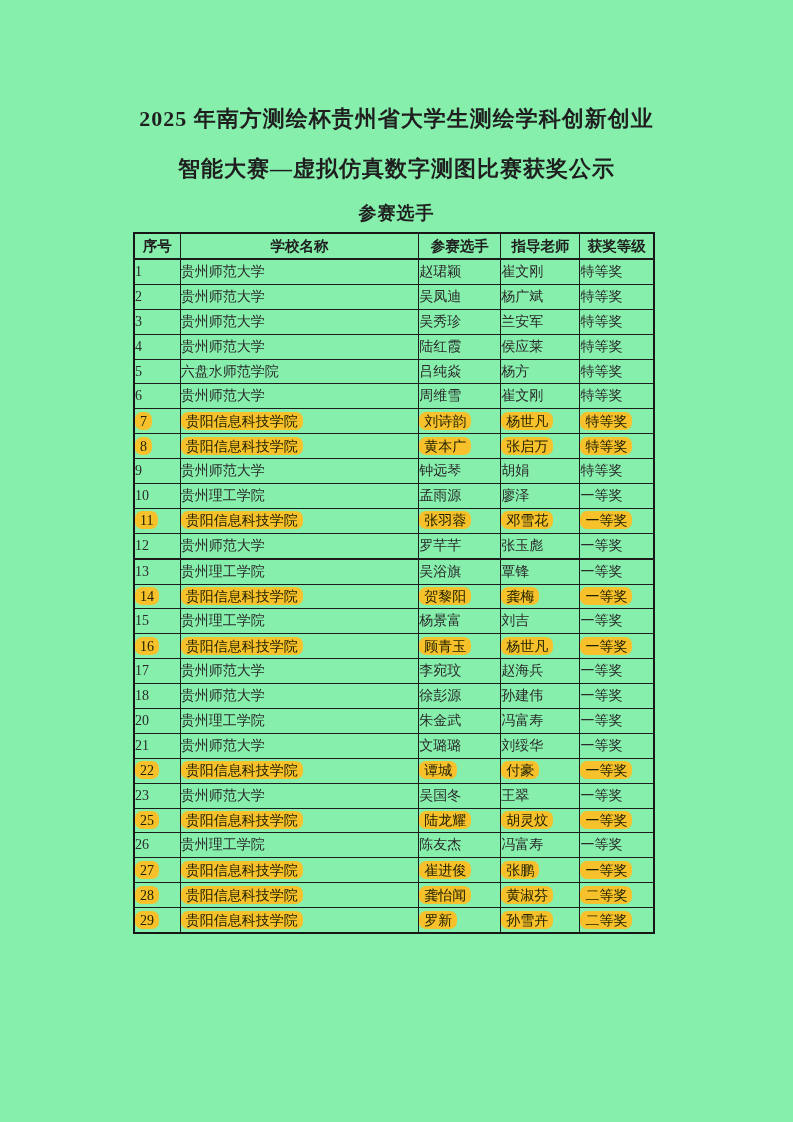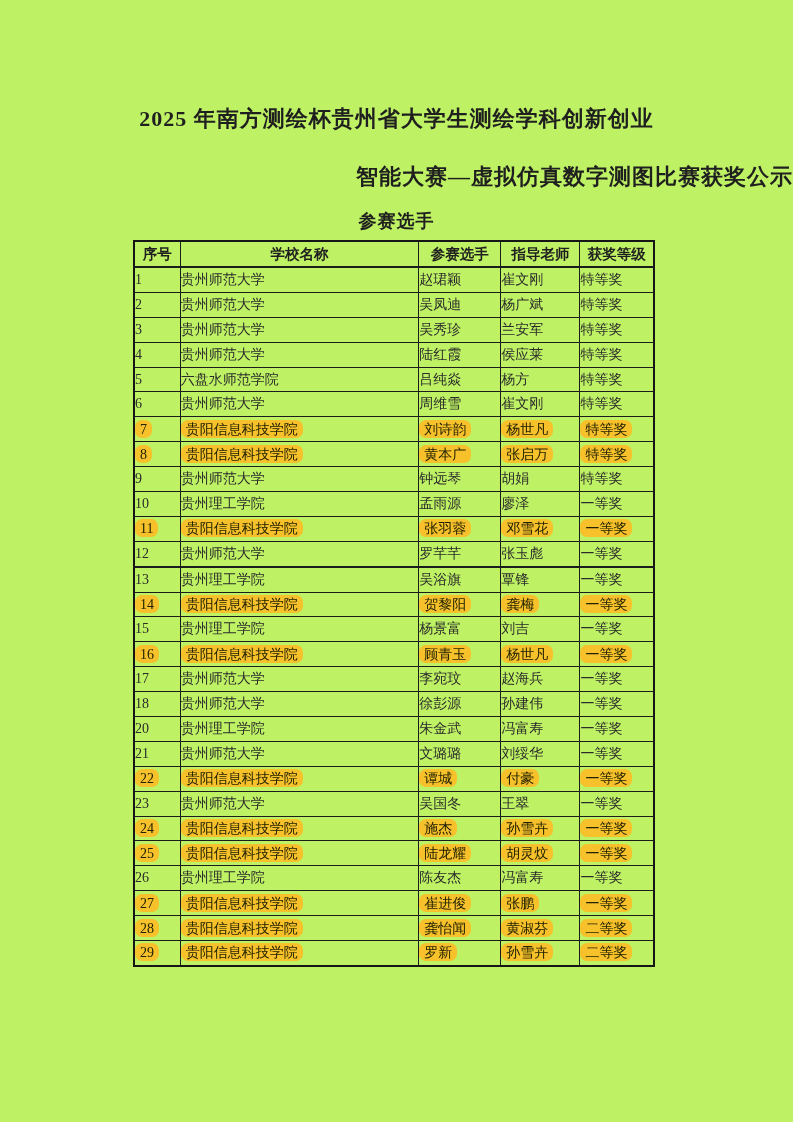--- a/index.html
+++ b/index.html
@@ -11,36 +11,35 @@
     width: 793px;
     height: 1122px;
     font-family: "Liberation Serif", "DejaVu Serif", serif;
     color: #262626;
     overflow: hidden;
   }
   .page {
     position: relative;
     width: 793px;
     height: 1122px;
-    background: #bef264;
+    background: #86efac;
   }
   .title-block {
     text-align: center;
     padding-top: 104px;
   }
   .title-line {
     font-size: 22px;
     font-weight: bold;
     color: #1f1f1f;
     letter-spacing: 1px;
     line-height: 30px;
   }
   .title-line.second {
-    margin-top: 28px;
-    text-align: right;
+    margin-top: 20px;
   }
   .group-heading {
     text-align: center;
     font-size: 18px;
     font-weight: bold;
     color: #1f1f1f;
     margin-top: 17px;
     letter-spacing: 1px;
   }
   table.awards {
@@ -272,27 +271,20 @@
           <td class="col-award"><span class="mark">一等奖</span></td>
         </tr>
         <tr>
           <td class="col-no"><span class="mark">23</span></td>
           <td class="col-school"><span class="mark">贵州师范大学</span></td>
           <td class="col-contestant"><span class="mark">吴国冬</span></td>
           <td class="col-teacher"><span class="mark">王翠</span></td>
           <td class="col-award"><span class="mark">一等奖</span></td>
         </tr>
         <tr class="hl">
-          <td class="col-no"><span class="mark">24</span></td>
-          <td class="col-school"><span class="mark">贵阳信息科技学院</span></td>
-          <td class="col-contestant"><span class="mark">施杰</span></td>
-          <td class="col-teacher"><span class="mark">孙雪卉</span></td>
-          <td class="col-award"><span class="mark">一等奖</span></td>
-        </tr>
-        <tr class="hl">
           <td class="col-no"><span class="mark">25</span></td>
           <td class="col-school"><span class="mark">贵阳信息科技学院</span></td>
           <td class="col-contestant"><span class="mark">陆龙耀</span></td>
           <td class="col-teacher"><span class="mark">胡灵炆</span></td>
           <td class="col-award"><span class="mark">一等奖</span></td>
         </tr>
         <tr>
           <td class="col-no"><span class="mark">26</span></td>
           <td class="col-school"><span class="mark">贵州理工学院</span></td>
           <td class="col-contestant"><span class="mark">陈友杰</span></td>

